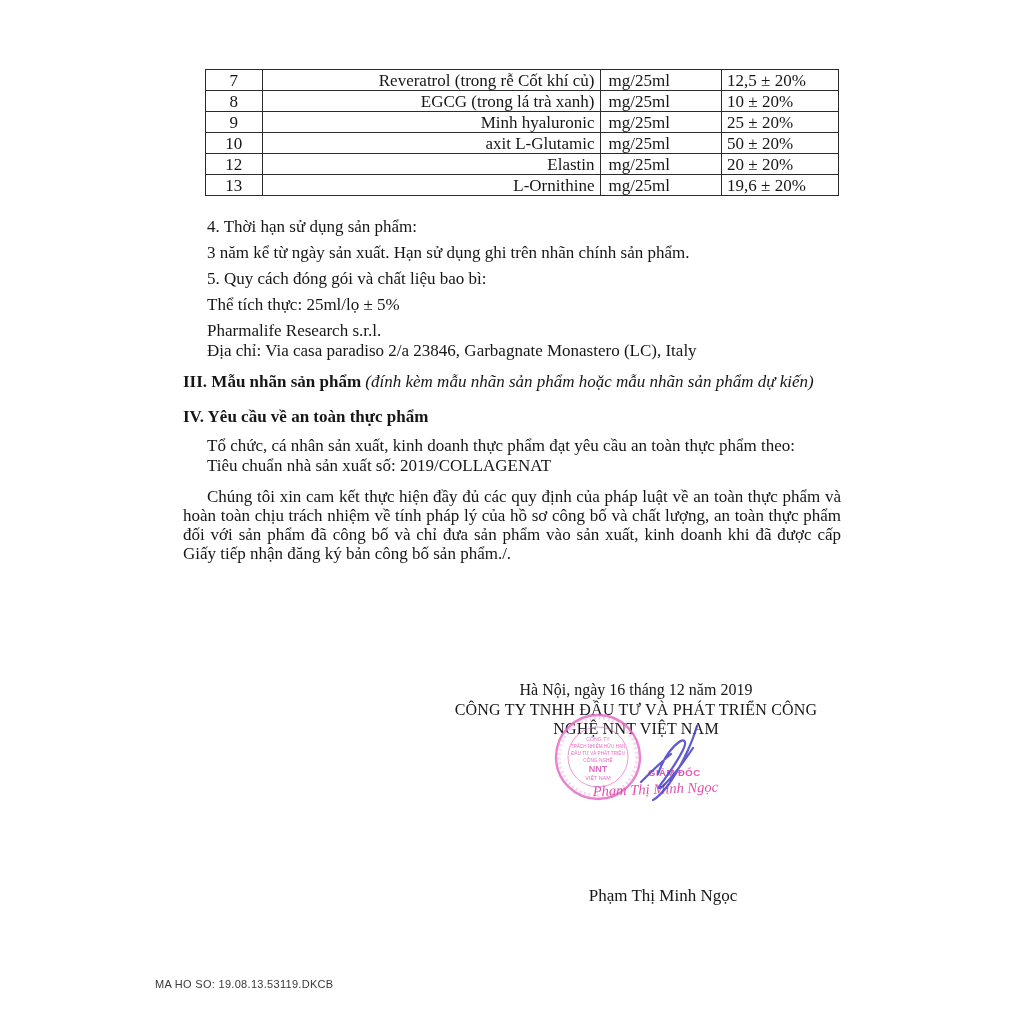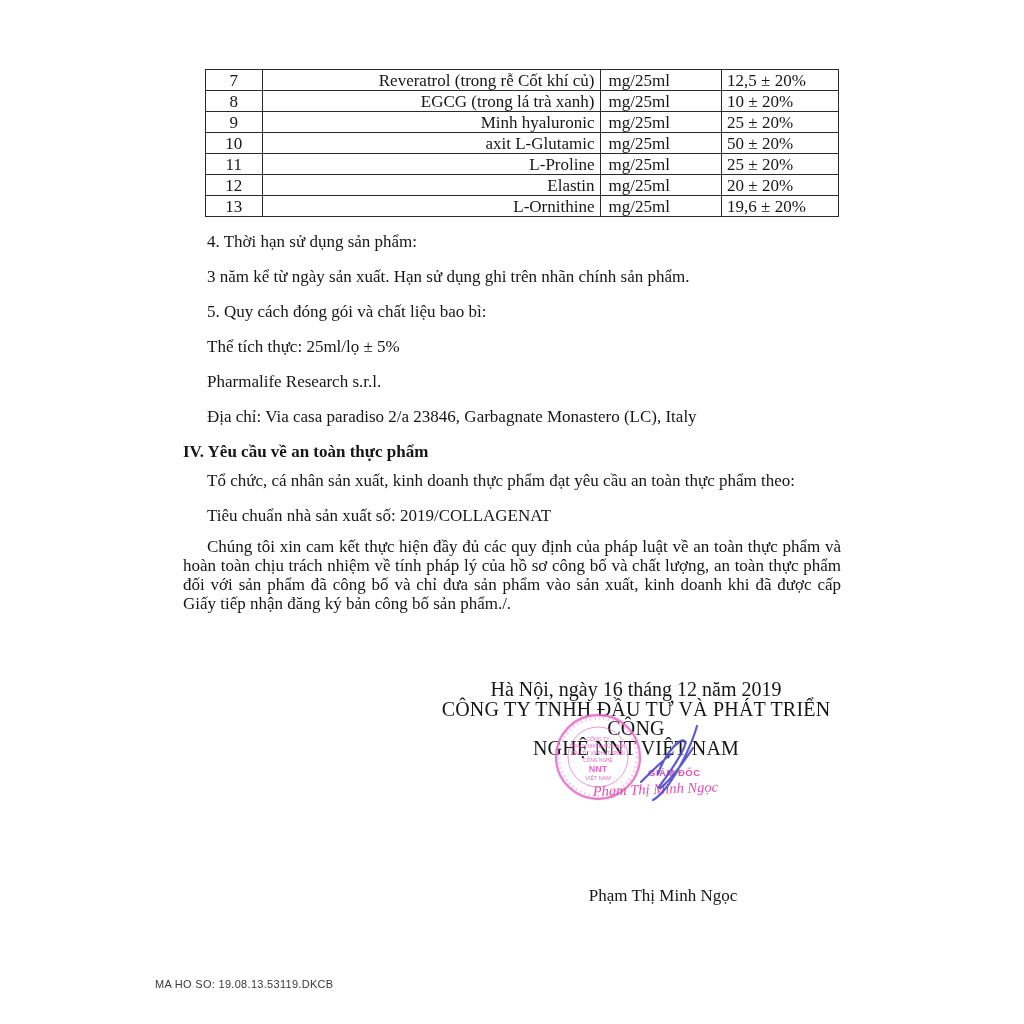--- a/index.html
+++ b/index.html
@@ -21,32 +21,32 @@
   .ingredient-table td.c-no{width:52px;text-align:center;}
   .ingredient-table td.c-name{width:352px;text-align:right;}
   .ingredient-table td.c-unit{width:118px;padding-left:8px;}
   .ingredient-table td.c-val{width:112px;}
 
   
   .doc-text{
     position:absolute;left:183px;top:216px;width:658px;
     font-size:17px;line-height:19px;color:#161616;
   }
-  .doc-text p{margin:16px 0 7px 0;}
+  .doc-text p{margin:1px 0 7px 0;}
   .indent{text-indent:24px;}
   .tight{margin-bottom:0 !important;}
   .h-bold{font-weight:bold;}
   .h-italic{font-style:italic;font-weight:normal;}
   .sec-gap{margin-top:12px !important;}
   .just{text-align:justify;}
 
   
   .sign-block{
     position:absolute;left:438px;top:680px;width:396px;text-align:center;
-    font-size:20px;line-height:19.5px;color:#161616;
+    font-size:16px;line-height:19.5px;color:#161616;
   }
   .sign-block .company{letter-spacing:0.2px;}
 
   .stamp-wrap{position:absolute;left:545px;top:712px;width:215px;height:100px;}
 
   .printed-name{
     position:absolute;left:518px;top:886px;width:290px;text-align:center;
     font-size:17px;color:#161616;
   }
 
@@ -82,26 +82,20 @@
         <td class="c-unit">mg/25ml</td>
         <td class="c-val">25 ± 20%</td>
       </tr>
       <tr>
         <td class="c-no">10</td>
         <td class="c-name">axit L-Glutamic</td>
         <td class="c-unit">mg/25ml</td>
         <td class="c-val">50 ± 20%</td>
       </tr>
       <tr>
-        <td class="c-no">11</td>
-        <td class="c-name">L-Proline</td>
-        <td class="c-unit">mg/25ml</td>
-        <td class="c-val">25 ± 20%</td>
-      </tr>
-      <tr>
         <td class="c-no">12</td>
         <td class="c-name">Elastin</td>
         <td class="c-unit">mg/25ml</td>
         <td class="c-val">20 ± 20%</td>
       </tr>
       <tr>
         <td class="c-no">13</td>
         <td class="c-name">L-Ornithine</td>
         <td class="c-unit">mg/25ml</td>
         <td class="c-val">19,6 ± 20%</td>
@@ -109,20 +103,21 @@
     </tbody>
   </table>
 
   <div class="doc-text">
     <p class="indent">4. Thời hạn sử dụng sản phẩm:</p>
     <p class="indent">3 năm kể từ ngày sản xuất. Hạn sử dụng ghi trên nhãn chính sản phẩm.</p>
     <p class="indent">5. Quy cách đóng gói và chất liệu bao bì:</p>
     <p class="indent">Thể tích thực: 25ml/lọ ± 5%</p>
     <p class="indent tight">Pharmalife Research s.r.l.</p>
     <p class="indent">Địa chỉ: Via casa paradiso 2/a 23846, Garbagnate Monastero (LC), Italy</p>
+    <p class="sec-gap"><span class="h-bold">III. Mẫu nhãn sản phẩm</span> <span class="h-italic">(đính kèm mẫu nhãn sản phẩm hoặc mẫu nhãn sản phẩm dự kiến)</span></p>
     <p class="h-bold sec-gap" style="margin-top:16px !important;">IV. Yêu cầu về an toàn thực phẩm</p>
     <p class="indent tight" style="margin-top:10px;">Tổ chức, cá nhân sản xuất, kinh doanh thực phẩm đạt yêu cầu an toàn thực phẩm theo:</p>
     <p class="indent">Tiêu chuẩn nhà sản xuất số: 2019/COLLAGENAT</p>
     <p class="indent just sec-gap">Chúng tôi xin cam kết thực hiện đầy đủ các quy định của pháp luật về an toàn thực phẩm và hoàn toàn chịu trách nhiệm về tính pháp lý của hồ sơ công bố và chất lượng, an toàn thực phẩm đối với sản phẩm đã công bố và chỉ đưa sản phẩm vào sản xuất, kinh doanh khi đã được cấp Giấy tiếp nhận đăng ký bản công bố sản phẩm./.</p>
   </div>
 
   <div class="sign-block">
     <div>Hà Nội, ngày 16 tháng 12 năm 2019</div>
     <div class="company">CÔNG TY TNHH ĐẦU TƯ VÀ PHÁT TRIỂN CÔNG</div>
     <div class="company">NGHỆ NNT VIỆT NAM</div>

